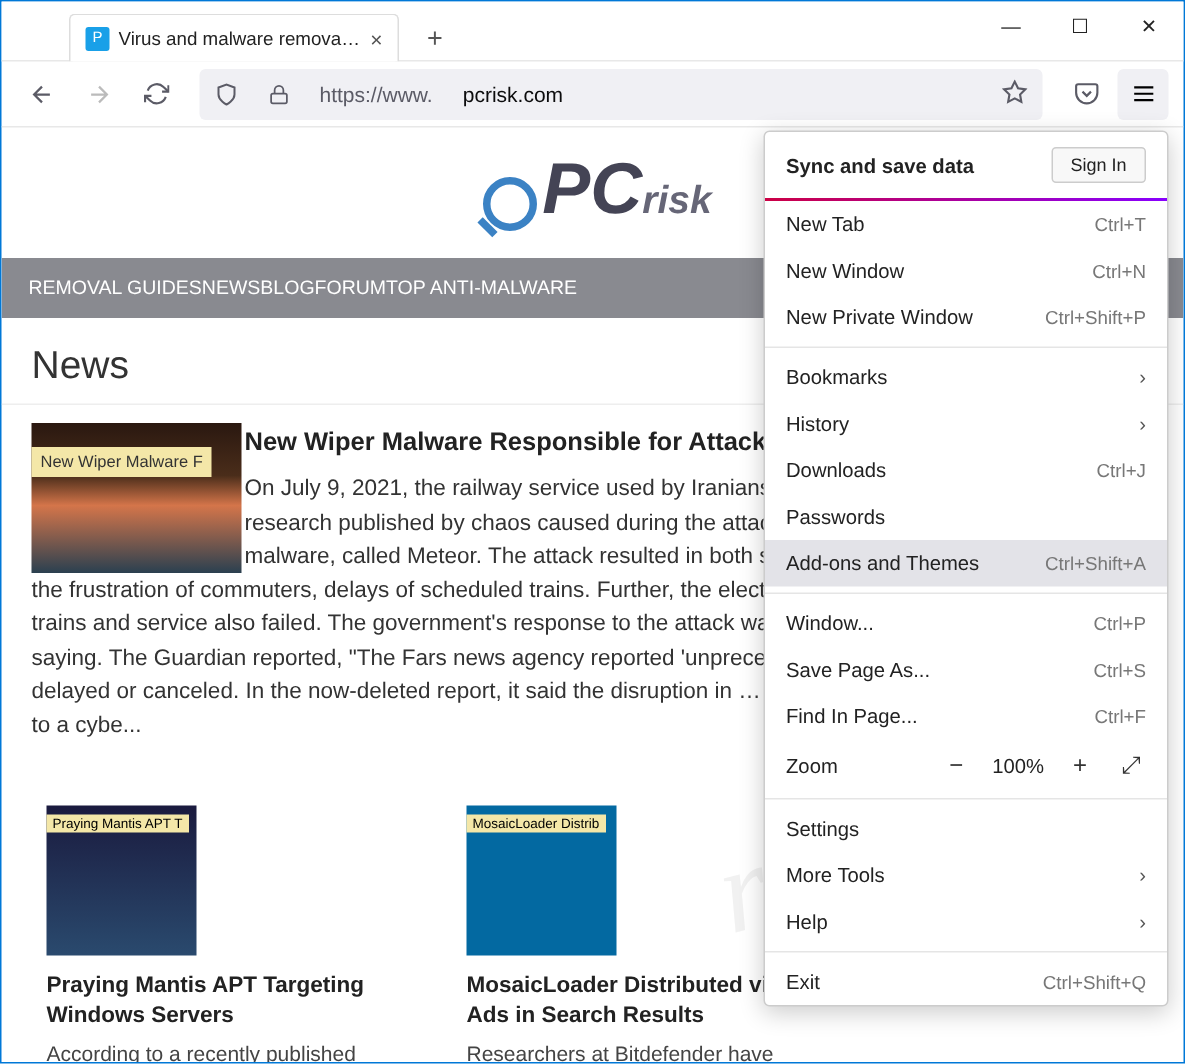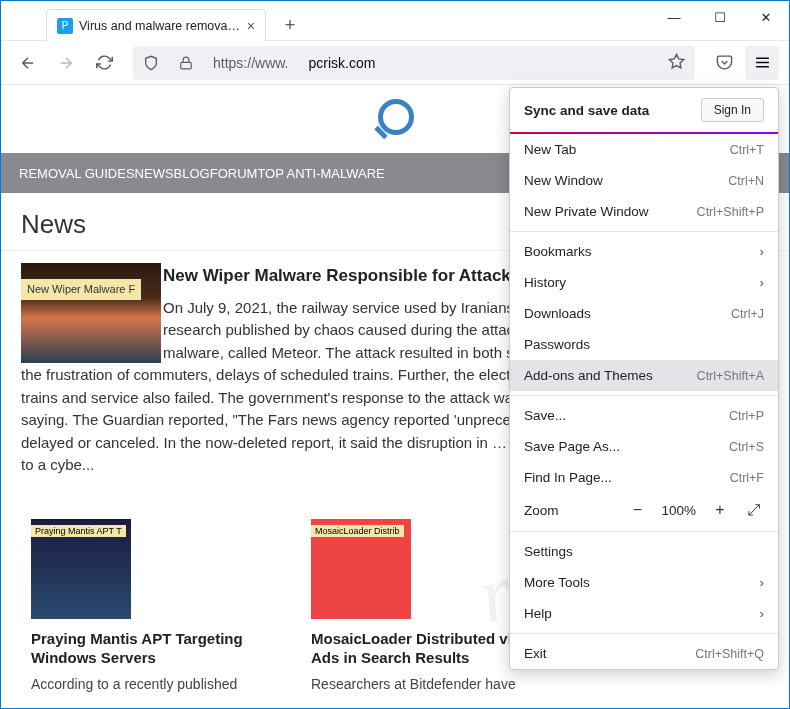--- a/index.html
+++ b/index.html
@@ -32,21 +32,21 @@
 .newshead{padding:16px 20px 10px;font-size:26px;color:#333;border-bottom:1px solid #eee}
 .article{padding:12px 20px;font-size:15px;line-height:1.5;color:#333}
 .article .thumb{float:left;width:140px;height:100px;margin-right:2px;background:linear-gradient(to bottom,#2a1810 0%,#4a2d1a 35%,#d4754a 55%,#2a4050 100%);position:relative}
 .article .thumb .lab{position:absolute;top:16px;left:0;background:#f4e7a8;padding:2px 6px;font-size:11px;color:#333}
 .article h2{font-size:17px;font-weight:bold;margin-bottom:8px;color:#222}
 .watermark{position:absolute;right:40px;bottom:100px;font-size:80px;color:rgba(200,200,200,0.25);font-style:italic;transform:rotate(-15deg);pointer-events:none;font-family:Georgia}
 .cards{display:flex;gap:60px;padding:30px 30px}
 .card{width:220px}
 .card .cimg{width:100px;height:100px;margin-bottom:10px;position:relative}
 .card.c1 .cimg{background:linear-gradient(#1a1a3e,#2a4a6e)}
-.card.c2 .cimg{background:#ef4444}
+.card.c2 .cimg{background:#0369a1}
 .card .clab{position:absolute;top:6px;left:0;background:#f4e7a8;font-size:9px;padding:1px 4px}
 .card h3{font-size:15px;font-weight:bold;color:#222;margin-bottom:8px;line-height:1.3}
 .card p{font-size:14px;color:#444}
 .menu{position:absolute;top:86px;right:10px;width:270px;background:#fff;border:1px solid #ccc;border-radius:4px;box-shadow:0 4px 16px rgba(0,0,0,0.2);z-index:100;font-size:13.5px;color:#222}
 .msec{padding:10px 14px;display:flex;align-items:center;justify-content:space-between}
 .msec.head{border-bottom:2px solid;border-image:linear-gradient(to right,#c04,#80f) 1}
 .msec.head .t{font-weight:600}
 .signin{padding:4px 12px;border:1px solid #ccc;border-radius:3px;font-size:12px;background:#f8f8f8}
 .mitem{padding:8px 14px;display:flex;align-items:center;justify-content:space-between;cursor:pointer}
 .mitem.hov{background:#e3e3e8}
@@ -115,21 +115,21 @@
       <svg width="17" height="17" viewBox="0 0 24 24" fill="none" stroke="currentColor" stroke-width="2">
         <line x1="3" y1="6" x2="21" y2="6"></line>
         <line x1="3" y1="12" x2="21" y2="12"></line>
         <line x1="3" y1="18" x2="21" y2="18"></line>
       </svg>
     </div>
 </div>
 
 <div class="content">
   <div class="logo">
-    <span class="mag"></span>
+    <span class="mag"></span><span class="pr"><span class="p">P</span><span class="c">C</span><span class="risk">risk</span></span>
   </div>
   <div class="navbar">
     <span>REMOVAL GUIDES</span>
     <span>NEWS</span>
     <span>BLOG</span>
     <span>FORUM</span>
     <span>TOP ANTI-MALWARE</span>
   </div>
   <div class="newshead">News</div>
   <div class="article">
@@ -190,21 +190,21 @@
     </div>
   <div class="mitem">
       <span>Passwords</span>
     </div>
   <div class="mitem hov">
       <span>Add-ons and Themes</span>
       <span class="sc">Ctrl+Shift+A</span>
     </div>
   <div class="msep"></div>
   <div class="mitem">
-      <span>Save...</span>
+      <span>Window...</span>
       <span class="sc">Ctrl+P</span>
     </div>
   <div class="mitem">
       <span>Save Page As...</span>
       <span class="sc">Ctrl+S</span>
     </div>
   <div class="mitem">
       <span>Find In Page...</span>
       <span class="sc">Ctrl+F</span>
     </div>

